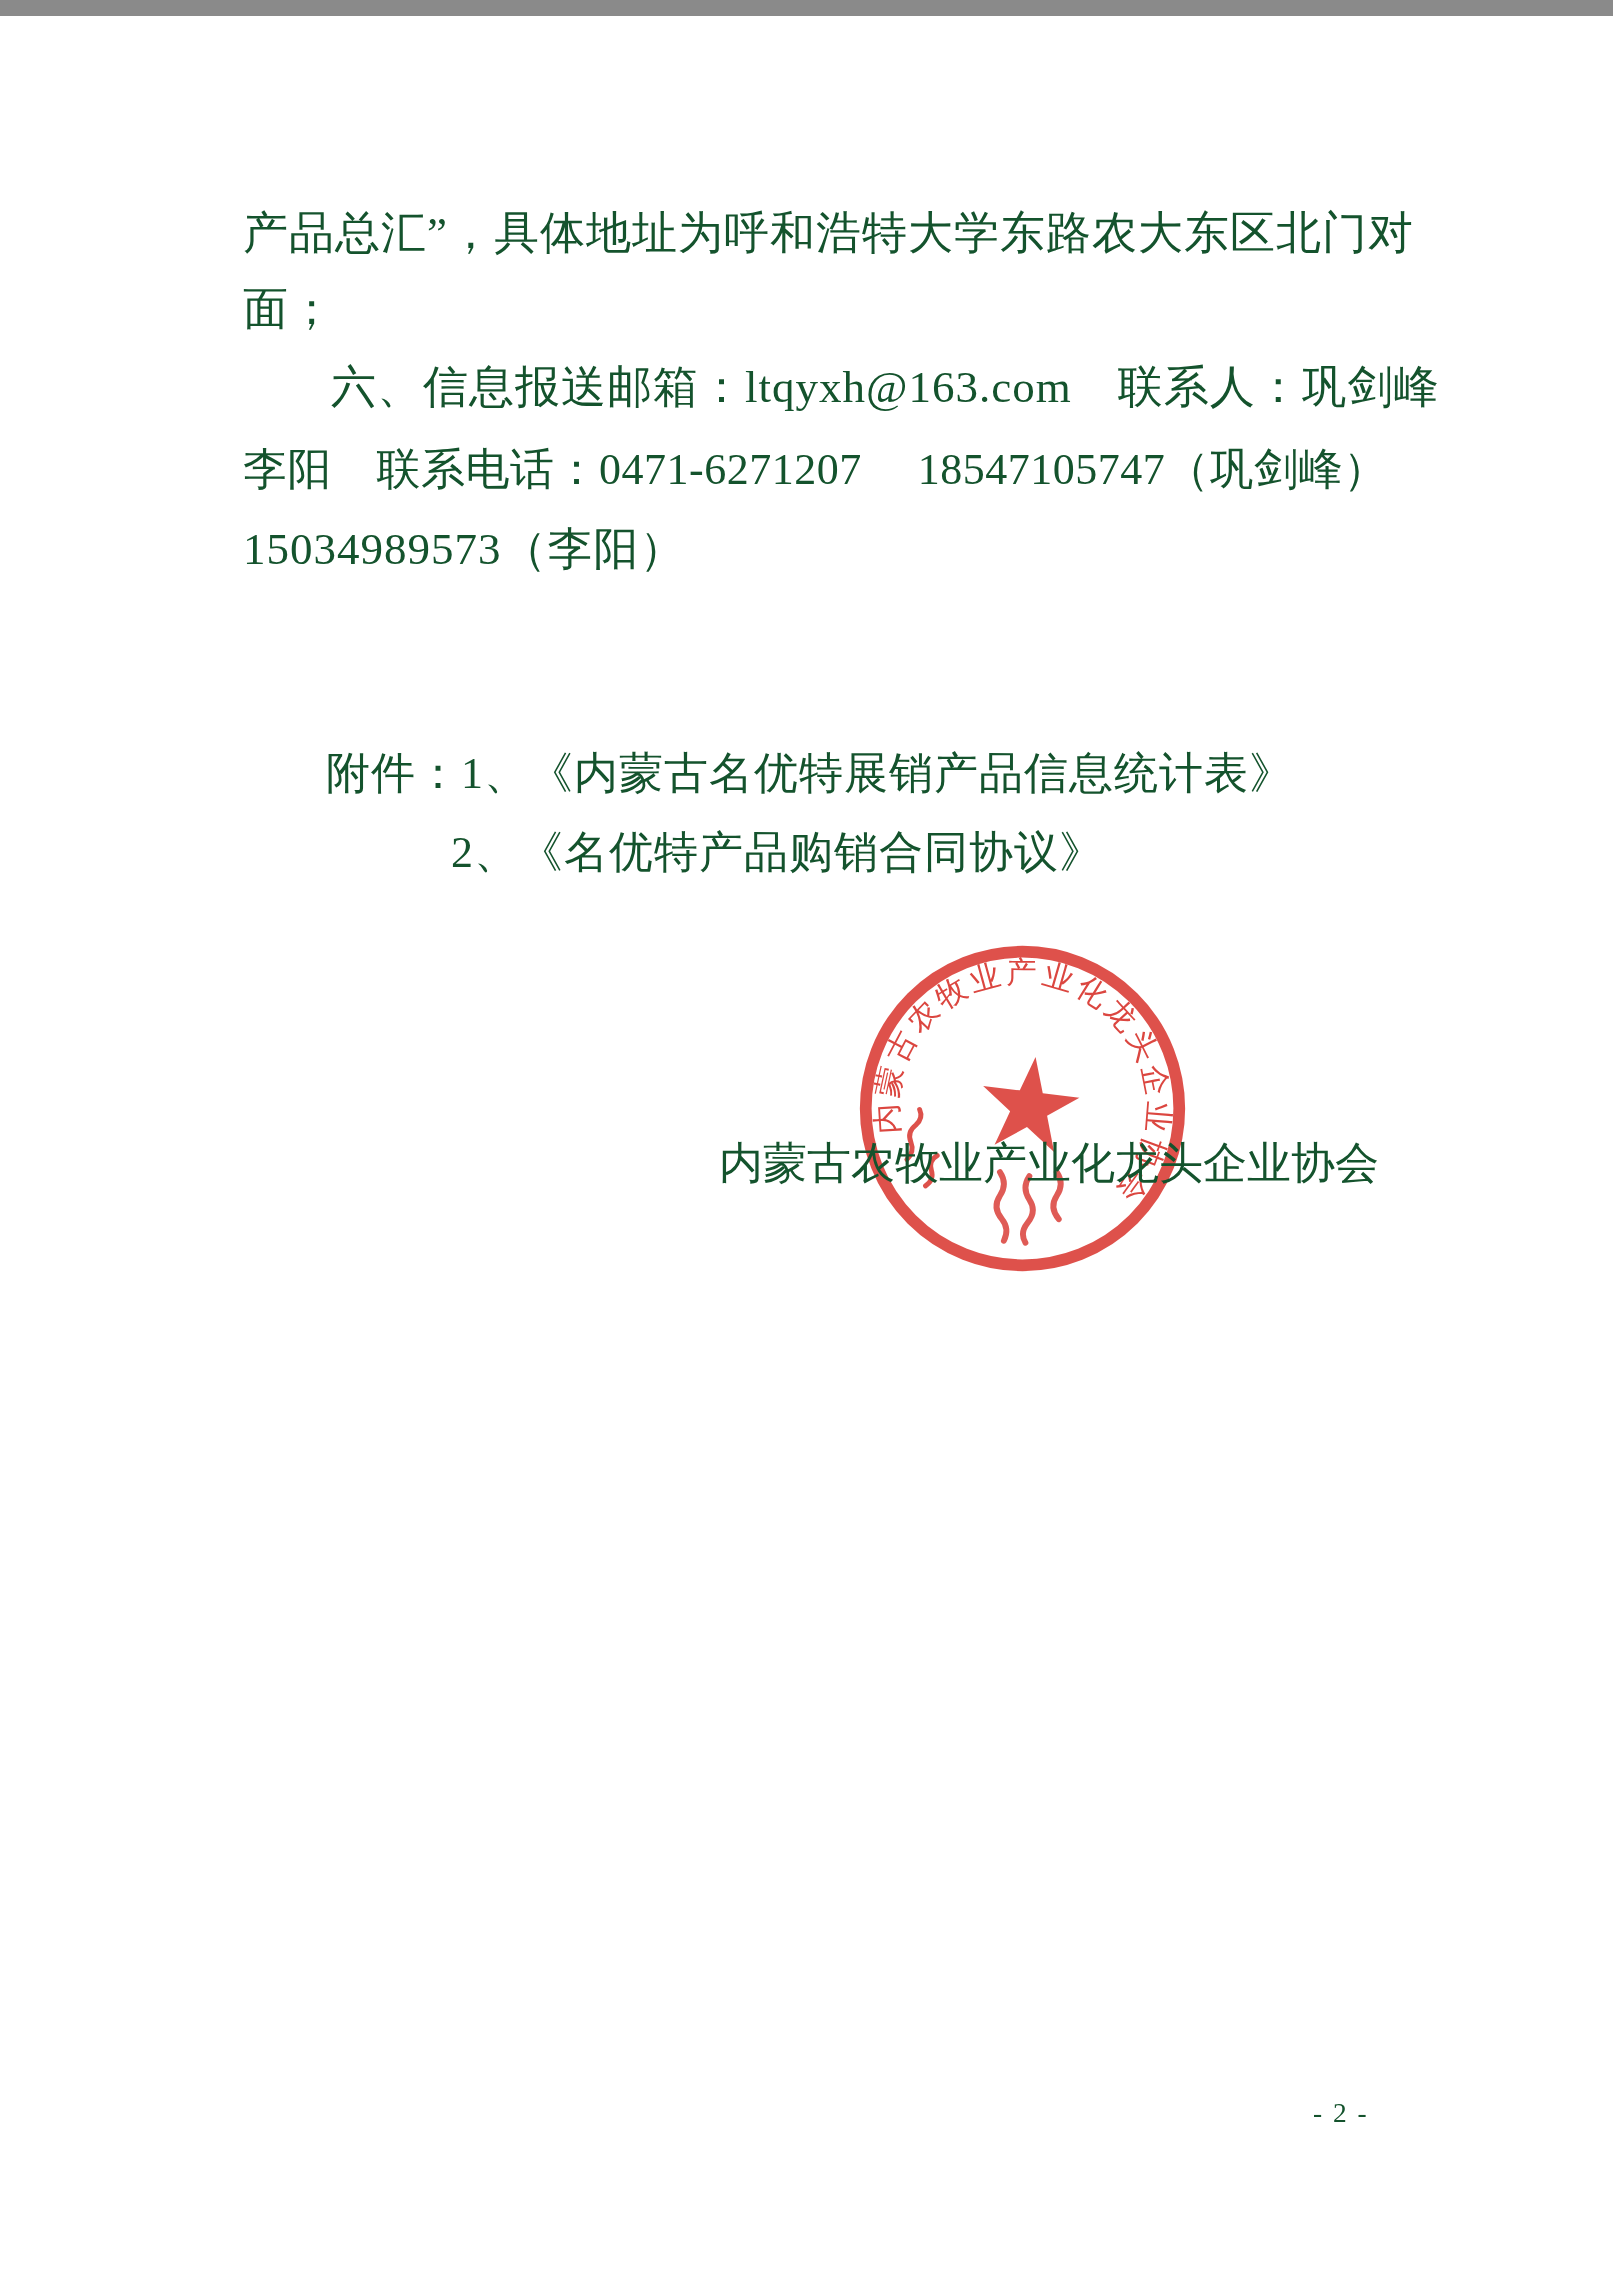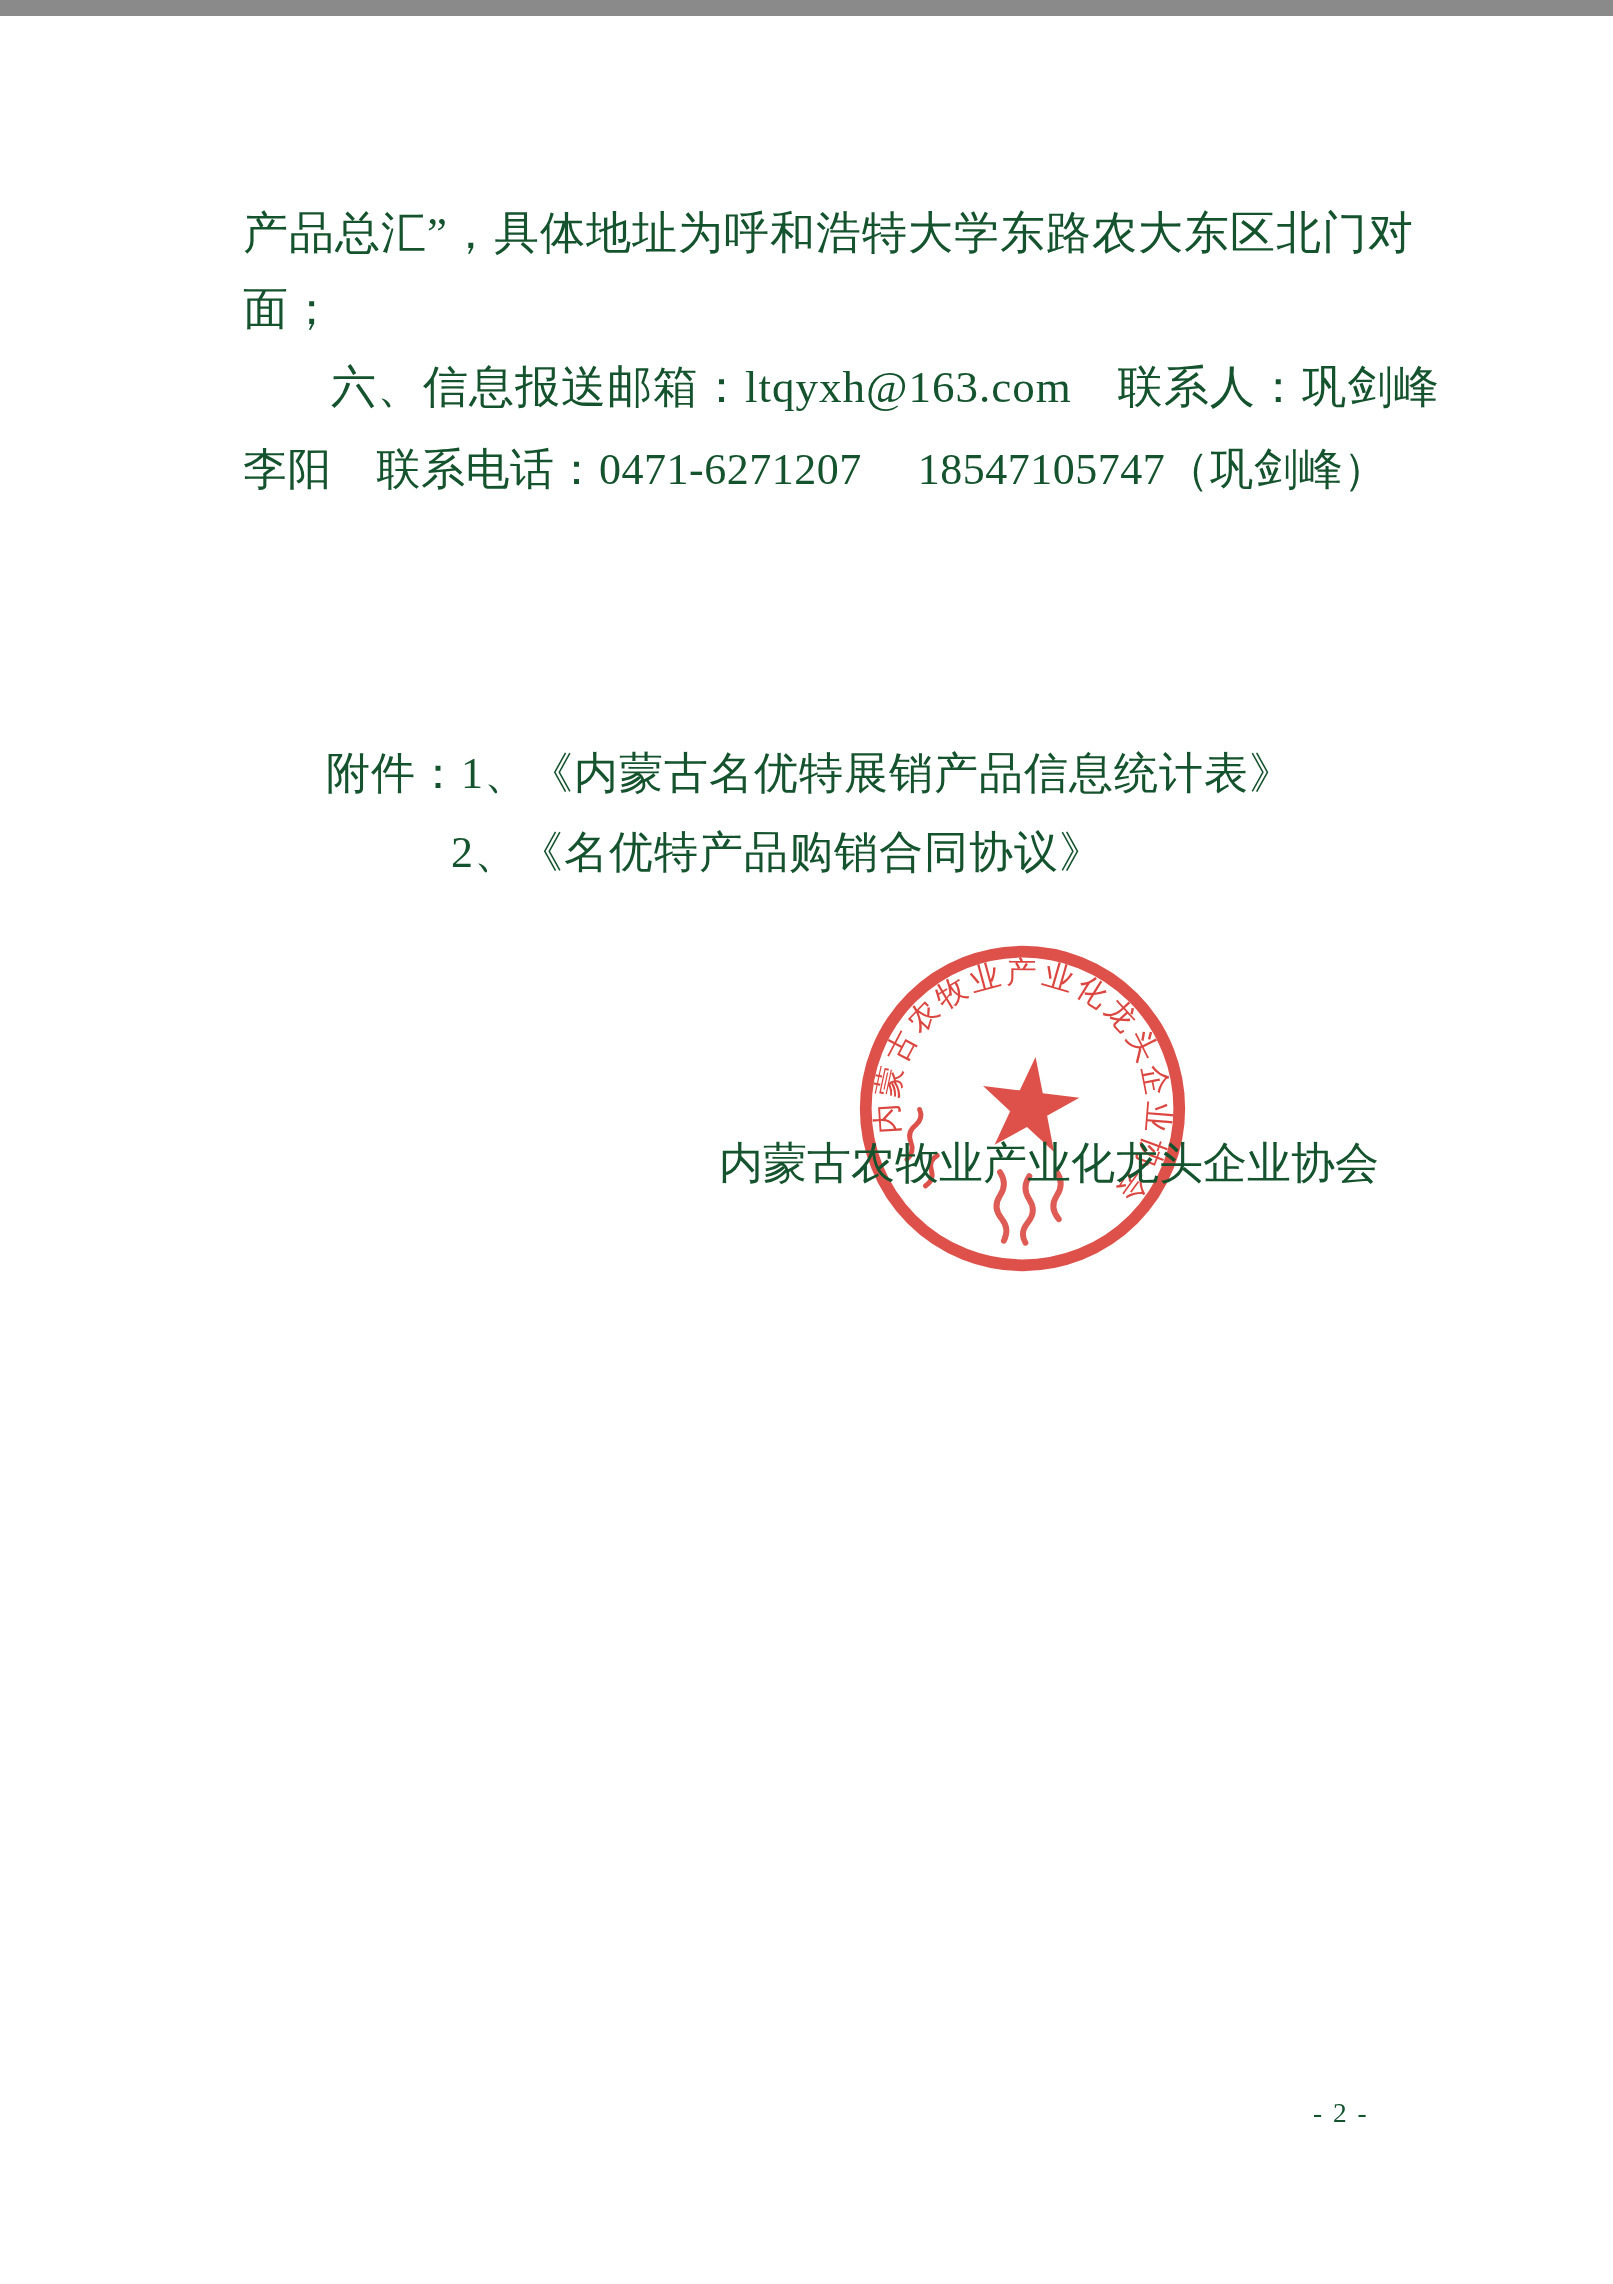--- a/index.html
+++ b/index.html
@@ -49,20 +49,21 @@
 <div class="page">
 
   <div class="line l-body1">产品总汇”，具体地址为呼和浩特大学东路农大东区北门对</div>
 
   <div class="line l-body2">面；</div>
 
   <div class="line l-body3">六、信息报送邮箱：ltqyxh@163.com　联系人：巩剑峰</div>
 
   <div class="line l-body4">李阳　联系电话：0471-6271207　 18547105747（巩剑峰）</div>
 
+  <div class="line l-body5">15034989573（李阳）</div>
 
   <div class="line l-attach1">附件：1、《内蒙古名优特展销产品信息统计表》</div>
 
   <div class="line l-attach2">2、《名优特产品购销合同协议》</div>
 
   <div class="seal-wrap">
     <svg width="339" height="339" viewBox="0 0 346 346">
 
       <circle cx="173" cy="173" r="160" fill="none" stroke-width="12" opacity="0.85" stroke="#d8332c"></circle>
 

